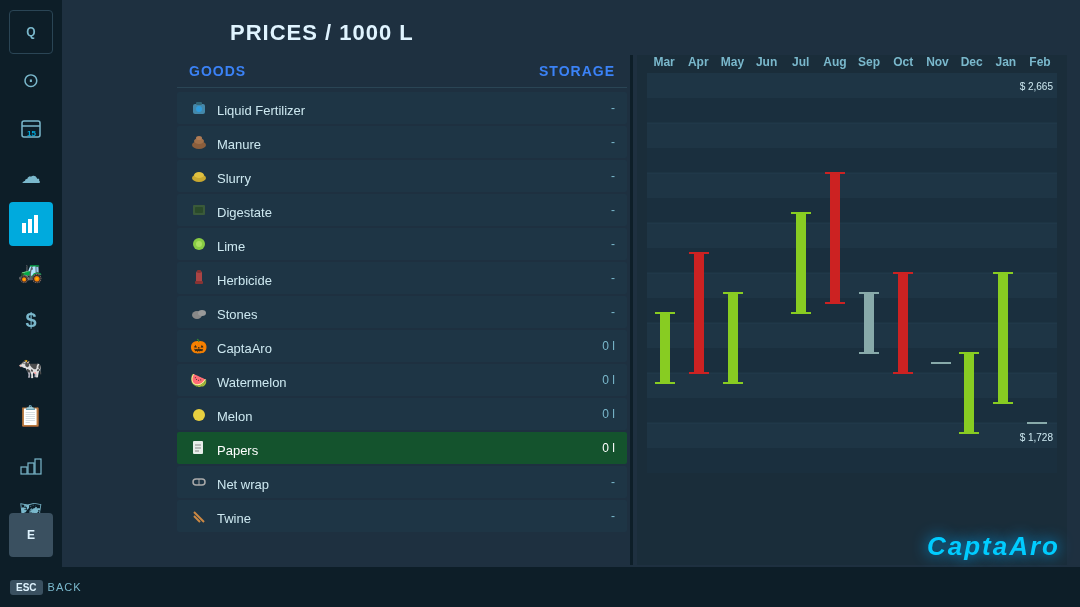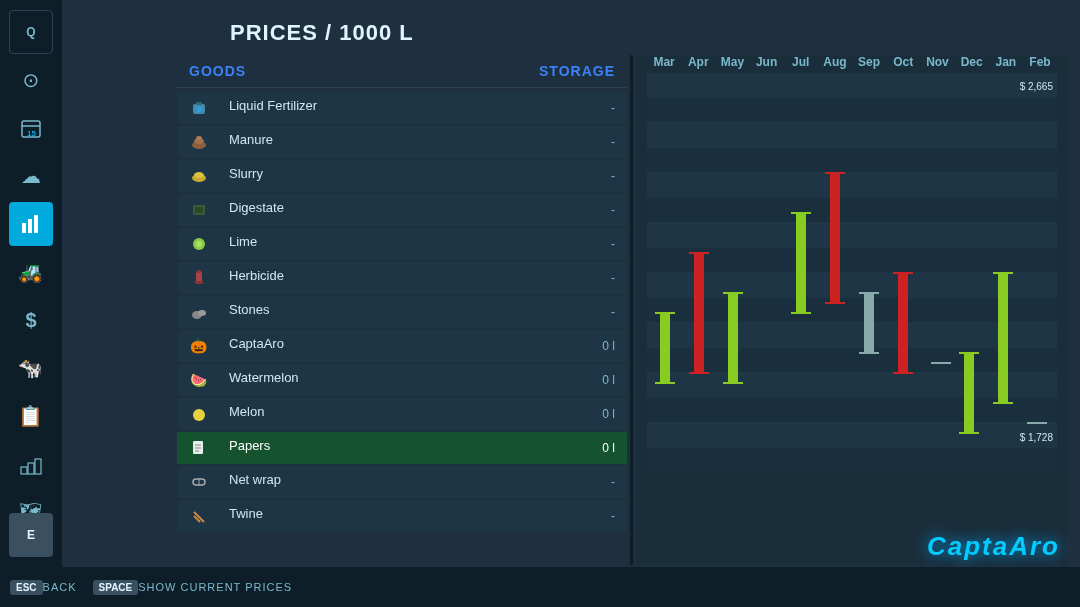--- a/index.html
+++ b/index.html
@@ -100,22 +100,22 @@
       border-radius: 2px;
       cursor: pointer;
       min-height: 32px;
     }
     .goods-row.selected {
       background: #14532d;
       color: #fff;
     }
     .goods-row-left {
       display: flex;
-      align-items: flex-start;
-      gap: 20px;
+      align-items: flex-end;
+      gap: 8px;
       font-size: 13px;
     }
     .goods-icon {
       width: 20px;
       height: 20px;
       display: flex;
       align-items: center;
       justify-content: center;
       font-size: 14px;
     }
@@ -208,20 +208,21 @@
       height: 40px;
       background: #0d1e28;
       display: flex;
       align-items: center;
       padding: 0 10px;
       gap: 16px;
     }
     .bottom-key {
       display: flex;
       align-items: center;
+      gap: 5px;
       font-size: 11px;
     }
     .key-badge {
       background: #3a5060;
       color: #e0f4ff;
       padding: 2px 6px;
       border-radius: 3px;
       font-size: 10px;
       font-weight: bold;
     }
@@ -545,17 +546,13 @@
     <span style="color:#00ccff;font-style:italic;font-size:26px;font-weight:900;text-shadow:0 0 15px #00aaff;">CaptaAro</span>
   </div>
 
 </div>
 
 <div class="bottom-bar">
   <div class="bottom-key">
     <span class="key-badge">ESC</span>
     <span class="key-label">BACK</span>
   </div>
-  <div class="bottom-key">
-    <span class="key-badge">SPACE</span>
-    <span class="key-label">SHOW CURRENT PRICES</span>
-  </div>
 </div>
 
 </body></html>

